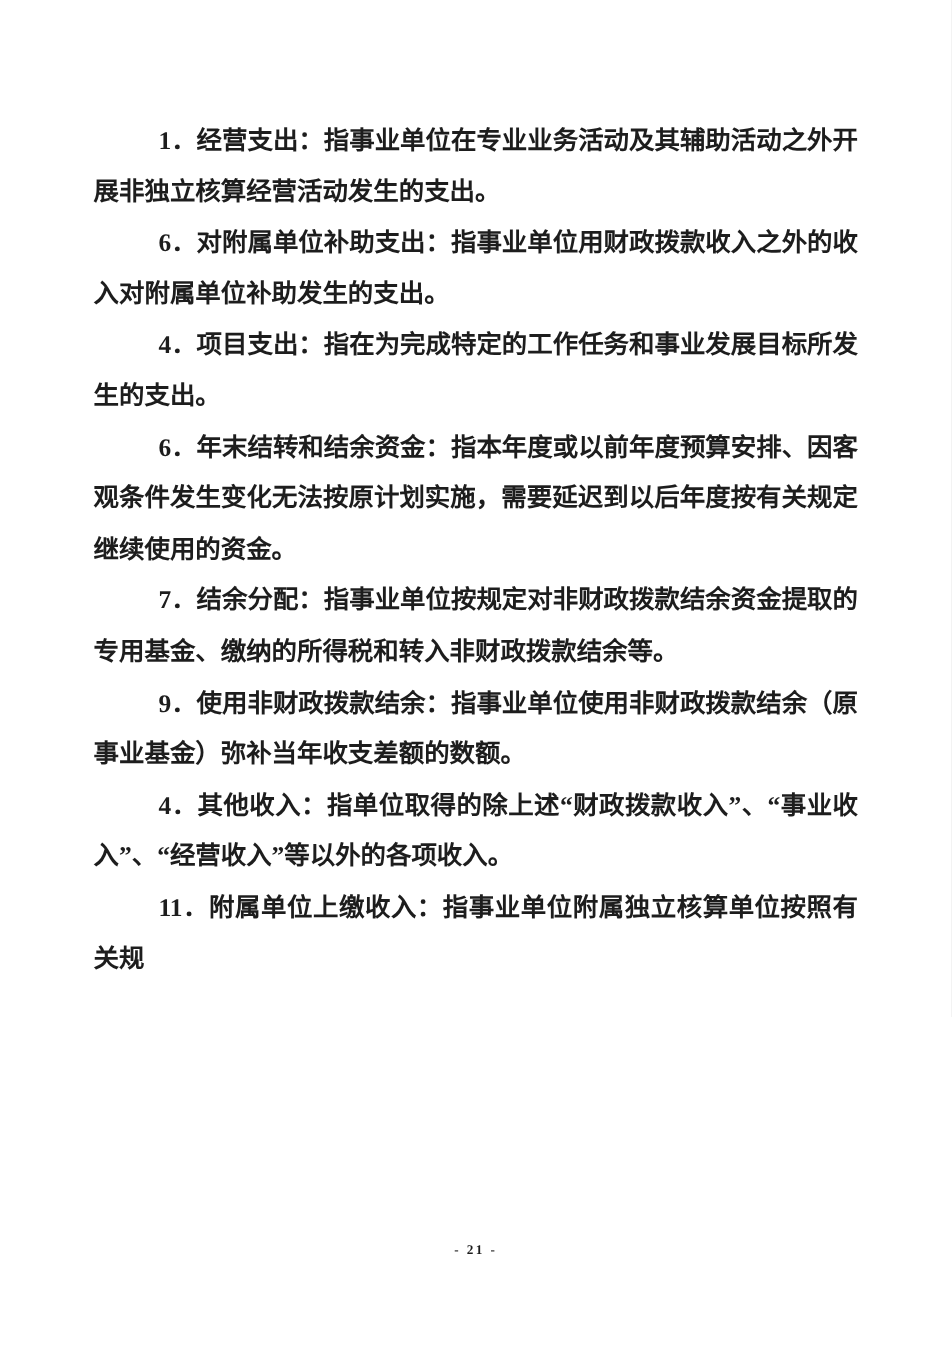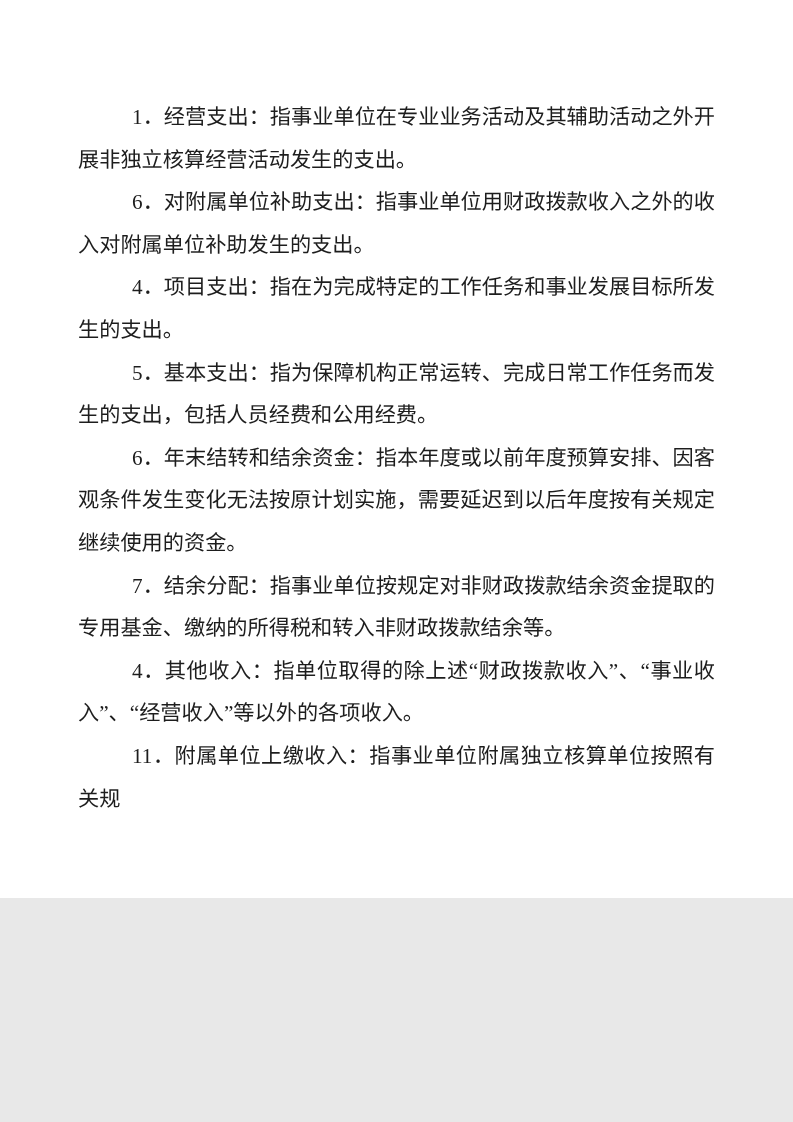--- a/index.html
+++ b/index.html
@@ -7,24 +7,25 @@
     --bg-color: #ffffff;
   }
   * { margin: 0; padding: 0; box-sizing: content-box; }
   html, body {
     background: #e8e8e8;
     font-family: "Liberation Serif", "DejaVu Serif", serif;
   }
   .page {
     position: relative;
     width: 793px;
-    height: 898px;
+    height: 1122px;
     background: var(--bg-color);
     margin: 0 auto;
     overflow: hidden;
+    font-weight: bold;
   }
   .content {
     position: absolute;
     top: 96px;
     left: 78px;
     width: 637px;
     color: var(--text-color);
     font-size: 21.2px;
     line-height: 42.6px;
     text-align: justify;
@@ -48,20 +49,20 @@
   }
 </style>
 </head>
 <body>
 
 <div class="page">
   <div class="content">
     <p>1．经营支出：指事业单位在专业业务活动及其辅助活动之外开展非独立核算经营活动发生的支出。</p>
     <p>6．对附属单位补助支出：指事业单位用财政拨款收入之外的收入对附属单位补助发生的支出。</p>
     <p>4．项目支出：指在为完成特定的工作任务和事业发展目标所发生的支出。</p>
-    <p>5．基本支出：指为保障机构正常运转、完成日常工作任务而发生的支出，包括人员经费和公用经费。</p>
     <p>6．年末结转和结余资金：指本年度或以前年度预算安排、因客观条件发生变化无法按原计划实施，需要延迟到以后年度按有关规定继续使用的资金。</p>
     <p>7．结余分配：指事业单位按规定对非财政拨款结余资金提取的专用基金、缴纳的所得税和转入非财政拨款结余等。</p>
+    <p>9．使用非财政拨款结余：指事业单位使用非财政拨款结余（原事业基金）弥补当年收支差额的数额。</p>
     <p>4．其他收入：指单位取得的除上述“财政拨款收入”、“事业收入”、“经营收入”等以外的各项收入。</p>
     <p>11．附属单位上缴收入：指事业单位附属独立核算单位按照有关规</p>
   </div>
   <div class="footer">- 21 -</div>
 </div>
 
 </body></html>

